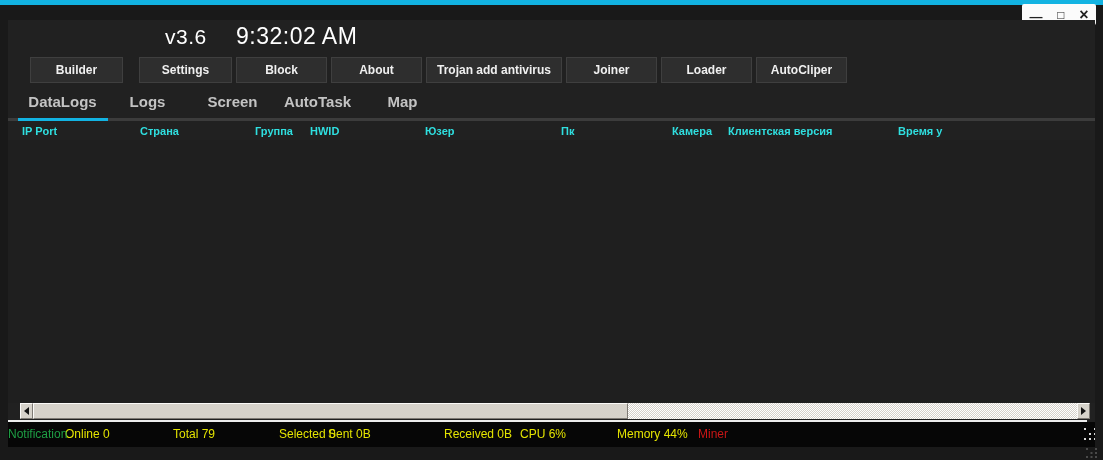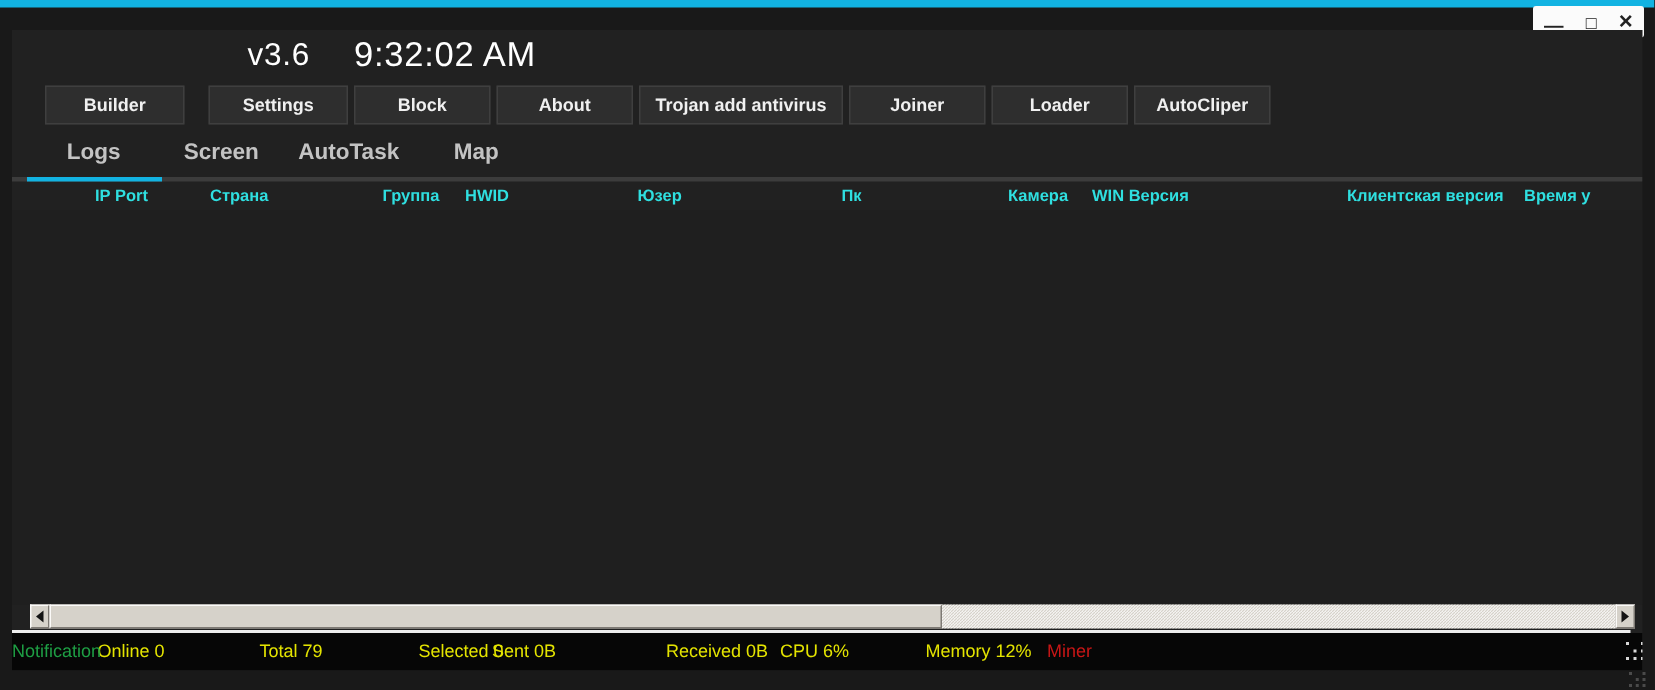--- a/index.html
+++ b/index.html
@@ -63,21 +63,21 @@
   .tab-underline{position:absolute;left:10px;top:98px;width:90px;height:3px;background:var(--accent);}
   
   .thead{
     position:absolute;left:0;top:103px;width:1087px;height:17px;
     display:flex;padding-left:14px;overflow:hidden;
   }
   .hcol{
     color:var(--header-text);font-size:11px;font-weight:bold;
     line-height:17px;white-space:nowrap;overflow:hidden;flex:0 0 auto;cursor:default;
   }
-  .hcol:nth-child(1){width:118px;text-align:center;}
+  .hcol:nth-child(1){width:118px;}
   .hcol:nth-child(2){width:115px;}
   .hcol:nth-child(3){width:55px;}
   .hcol:nth-child(4){width:115px;}
   .hcol:nth-child(5){width:136px;}
   .hcol:nth-child(6){width:111px;}
   .hcol:nth-child(7){width:56px;}
   .hcol:nth-child(8){width:170px;}
   .hcol:nth-child(9){width:118px;}
   .hcol:nth-child(10){width:90px;}
   .tbody{position:absolute;left:0;top:120px;width:1087px;height:263px;background:#1f1f1f;}
@@ -149,37 +149,37 @@
       <div class="tbtn">Settings</div>
       <div class="tbtn">Block</div>
       <div class="tbtn">About</div>
       <div class="tbtn">Trojan add antivirus</div>
       <div class="tbtn">Joiner</div>
       <div class="tbtn">Loader</div>
       <div class="tbtn">AutoCliper</div>
     </div>
 
   <div class="tabs">
+      <div class="tab">DataLogs</div>
       <div class="tab">Logs</div>
       <div class="tab">Screen</div>
       <div class="tab">AutoTask</div>
       <div class="tab">Map</div>
     </div>
   <div class="tab-divider"></div>
   <div class="tab-underline"></div>
 
   <div class="thead">
       <div class="hcol">IP Port</div>
       <div class="hcol">Страна</div>
       <div class="hcol">Группа</div>
       <div class="hcol">HWID</div>
       <div class="hcol">Юзер</div>
       <div class="hcol">Пк</div>
       <div class="hcol">Камера</div>
-      <div class="hcol">WIN Версия</div>
       <div class="hcol">Клиентская версия</div>
       <div class="hcol">Время у</div>
     </div>
   <div class="tbody"></div>
 
   <div class="hscroll">
     <div class="sb-btn">
       <div class="tri-left"></div>
     </div>
     <div class="sb-thumb"></div>
@@ -193,19 +193,19 @@
 
   <div class="statusbar">
     <div class="grip-in"></div>
   <div class="sitem" style="color: rgb(228, 228, 0);">Online 0</div>
       <div class="sitem" style="color: rgb(228, 228, 0);">Connecting 0</div>
       <div class="sitem" style="color: rgb(228, 228, 0);">Total 79</div>
       <div class="sitem" style="color: rgb(228, 228, 0);">Selected 0</div>
       <div class="sitem" style="color: rgb(228, 228, 0);">Sent 0B</div>
       <div class="sitem" style="color: rgb(228, 228, 0);">Received 0B</div>
       <div class="sitem" style="color: rgb(228, 228, 0);">CPU 6%</div>
-      <div class="sitem" style="color: rgb(228, 228, 0);">Memory 12%</div>
+      <div class="sitem" style="color: rgb(228, 228, 0);">Memory 44%</div>
       <div class="sitem" style="color: rgb(200, 22, 22);">Miner</div>
       <div class="sitem" style="color: rgb(30, 158, 68);">Notification</div>
     </div>
 </div>
 
 <div class="grip-out"></div>
 
 </body></html>

